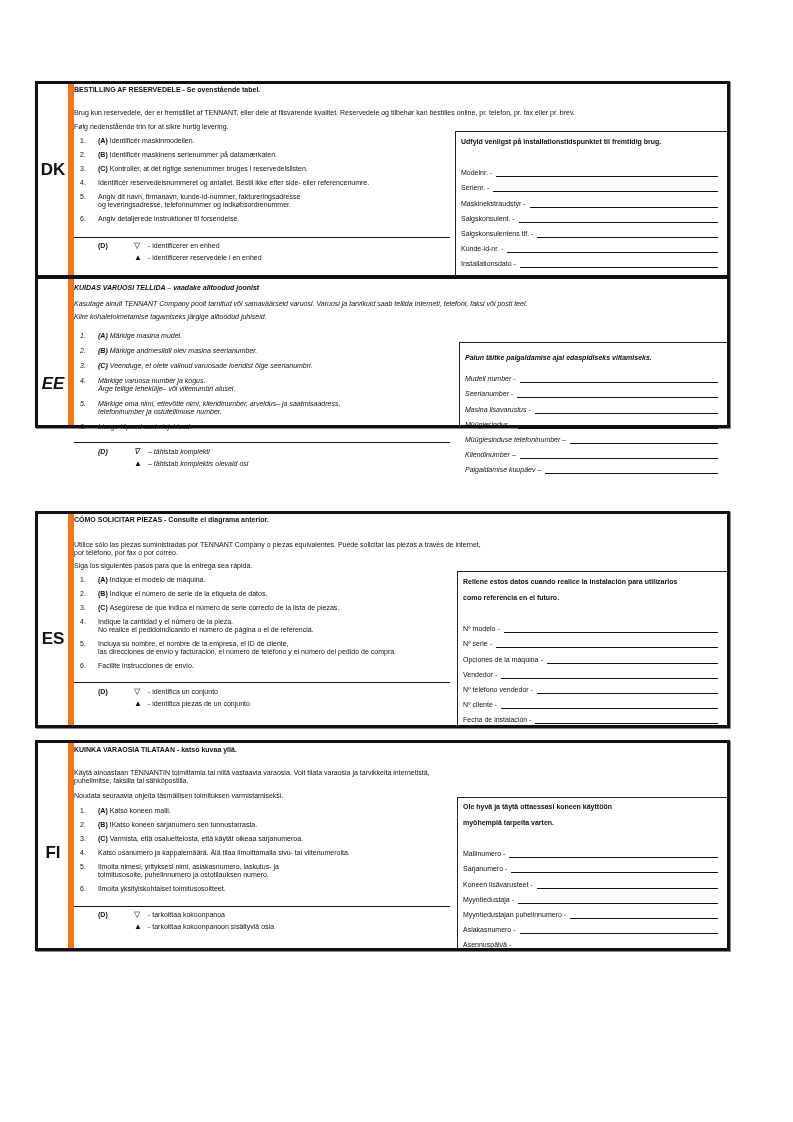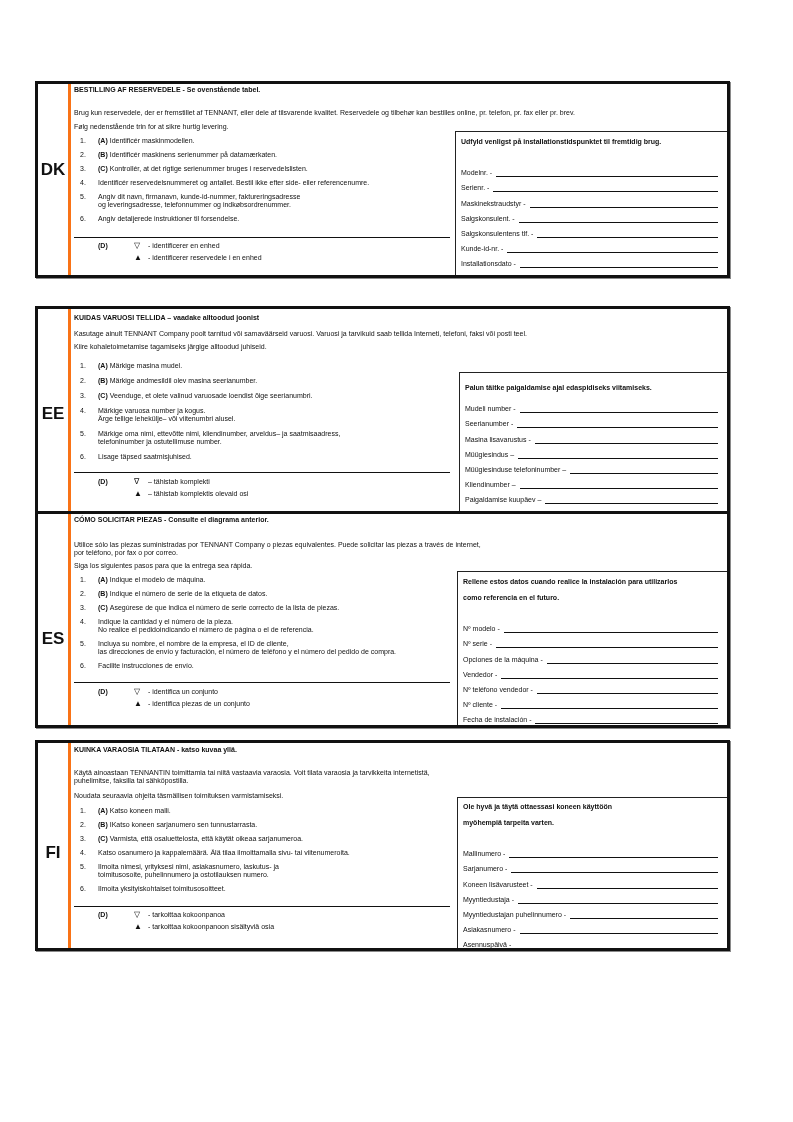--- a/index.html
+++ b/index.html
@@ -1,25 +1,25 @@
 <!DOCTYPE html>
 <html><head>
 <meta charset="utf-8">
 <style>
   html,body{margin:0;padding:0;background:#fff;}
   #page{position:relative;width:793px;height:1122px;background:#fff;overflow:hidden;
         font-family:"Liberation Sans",sans-serif;color:#111;font-size:7px;}
   .sec{position:absolute;left:35px;width:695px;box-sizing:border-box;border:3px solid #111;
        box-shadow:1px 1px 0 #8a8a8a;background:#fff;}
   .sec-0{top:81px;height:197px;}
-  .sec-1{top:306px;height:208px;}
+  .sec-1{top:276px;height:152px;font-style:italic;}
   .sec-2{top:511px;height:217px;}
   .sec-3{top:740px;height:211px;}
 
-  .code-col{position:absolute;left:0;top:0;bottom:0;width:30px;border-right:3px solid #f97316;}
+  .code-col{position:absolute;left:0;top:0;bottom:0;width:30px;border-right:6px solid #f97316;}
   .code{position:absolute;left:0;width:30px;text-align:center;font-weight:bold;font-size:17px;line-height:20px;}
   .sec-0 .code{top:76px;} .sec-1 .code{top:95px;} .sec-2 .code{top:115px;} .sec-3 .code{top:100px;}
 
   .content{position:absolute;left:36px;top:0;right:0;}
   .title{font-weight:bold;line-height:8px;white-space:nowrap;}
   .intro{line-height:8px;white-space:pre-line;}
   .steps{width:380px;}
   .step{display:flex;line-height:8px;margin-top:6px;}
   .step .num{width:18px;margin-left:6px;flex:none;}
   .step .key{font-weight:bold;margin-right:2px;flex:none;}

